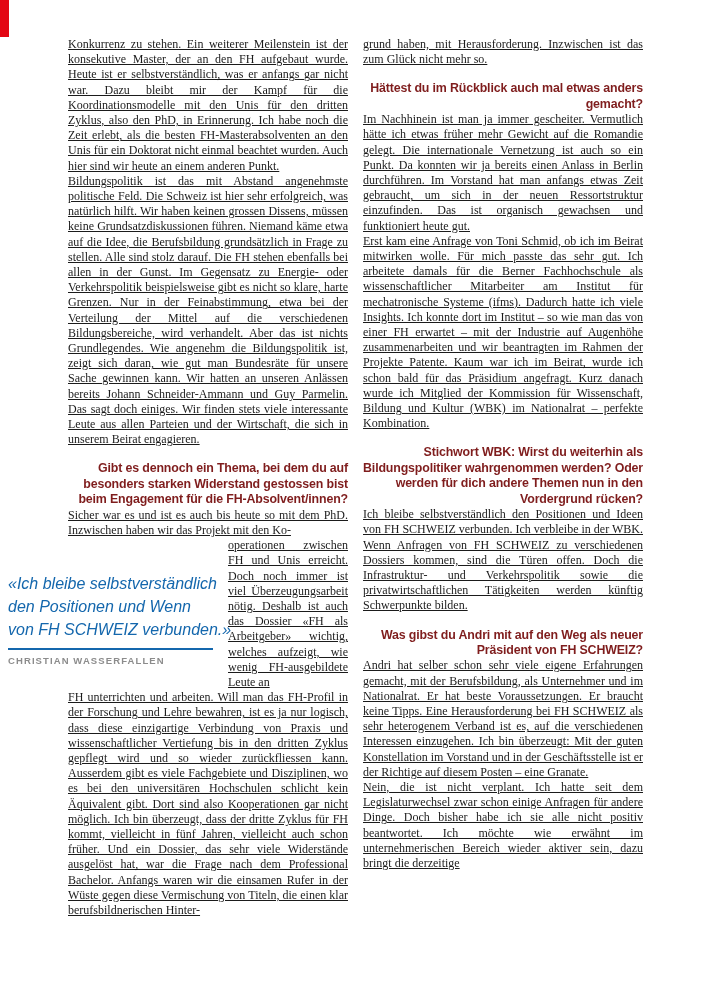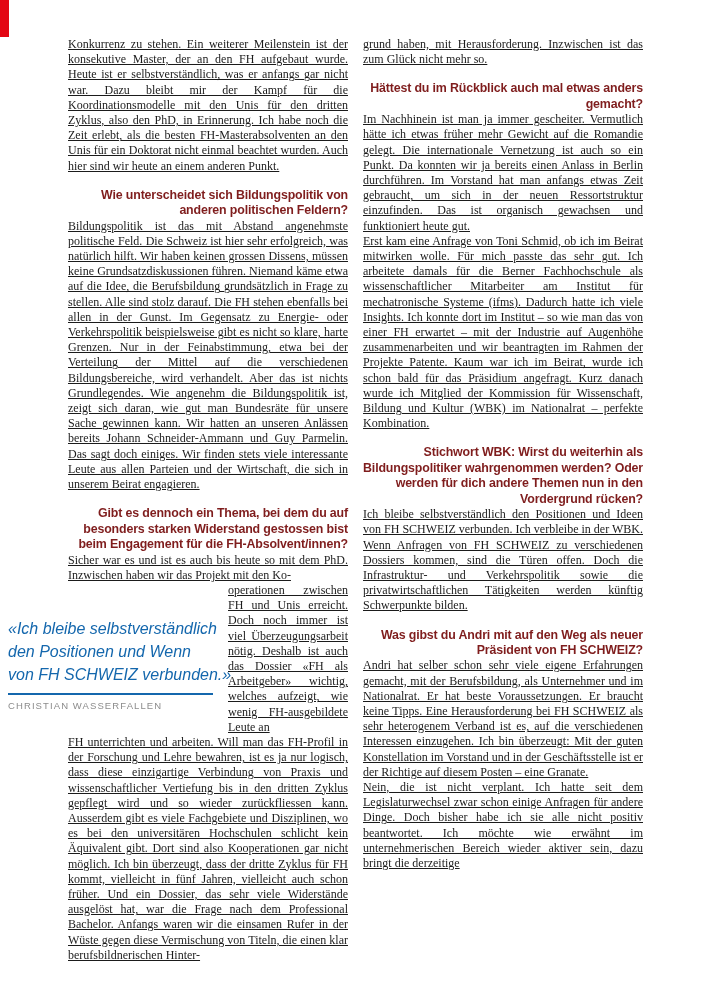--- a/index.html
+++ b/index.html
@@ -61,21 +61,21 @@
   }
   .quote-rule {
     width: 205px;
     height: 0;
     border: none;
     border-top: 2px solid var(--accent-blue, #1467ad);
     margin: 7px 0 5px 0;
   }
   .quote-author {
     font-family: "Liberation Sans", sans-serif;
-    font-weight: normal;
+    font-weight: bold;
     font-size: 9.5px;
     letter-spacing: 1.1px;
     color: var(--author-gray, #8c8c8c);
   }
   .narrow {
     flex: 1 1 auto;
     min-width: 0;
   }
 </style>
 </head>
@@ -83,21 +83,20 @@
 
 <div class="page">
 
   <div class="edge-marker"></div>
 
   <div class="columns">
 
     <div class="col">
       <p class="para">Konkurrenz zu stehen. Ein weiterer Meilenstein ist der konsekutive Master, der an den FH aufgebaut wurde. Heute ist er selbstverständlich, was er anfangs gar nicht war. Dazu bleibt mir der Kampf für die Koordinationsmodelle mit den Unis für den dritten Zyklus, also den PhD, in Erinnerung. Ich habe noch die Zeit erlebt, als die besten FH-Masterabsolventen an den Unis für ein Doktorat nicht einmal beachtet wurden. Auch hier sind wir heute an einem anderen Punkt.</p>
 
-      <h3 class="question">Wie unterscheidet sich Bildungspolitik von anderen politischen Feldern?</h3>
       <p class="para">Bildungspolitik ist das mit Abstand angenehmste politische Feld. Die Schweiz ist hier sehr erfolgreich, was natürlich hilft. Wir haben keinen grossen Dissens, müssen keine Grundsatzdiskussionen führen. Niemand käme etwa auf die Idee, die Berufsbildung grundsätzlich in Frage zu stellen. Alle sind stolz darauf. Die FH stehen ebenfalls bei allen in der Gunst. Im Gegensatz zu Energie- oder Verkehrspolitik beispielsweise gibt es nicht so klare, harte Grenzen. Nur in der Feinabstimmung, etwa bei der Verteilung der Mittel auf die verschiedenen Bildungsbereiche, wird verhandelt. Aber das ist nichts Grundlegendes. Wie angenehm die Bildungspolitik ist, zeigt sich daran, wie gut man Bundesräte für unsere Sache gewinnen kann. Wir hatten an unseren Anlässen bereits Johann Schneider-Ammann und Guy Parmelin. Das sagt doch einiges. Wir finden stets viele interessante Leute aus allen Parteien und der Wirtschaft, die sich in unserem Beirat engagieren.</p>
 
       <h3 class="question">Gibt es dennoch ein Thema, bei dem du auf besonders starken Widerstand gestossen bist beim Engagement für die FH-Absolvent/innen?</h3>
       <p class="para">Sicher war es und ist es auch bis heute so mit dem PhD. Inzwischen haben wir das Projekt mit den Ko-</p>
 
       <div class="quote-row">
         <aside class="pullquote">
           <span class="quote-line">«Ich bleibe selbstverständlich</span>
           <span class="quote-line">den Positionen und Wenn</span>
           <span class="quote-line">von FH SCHWEIZ verbunden.»</span>

